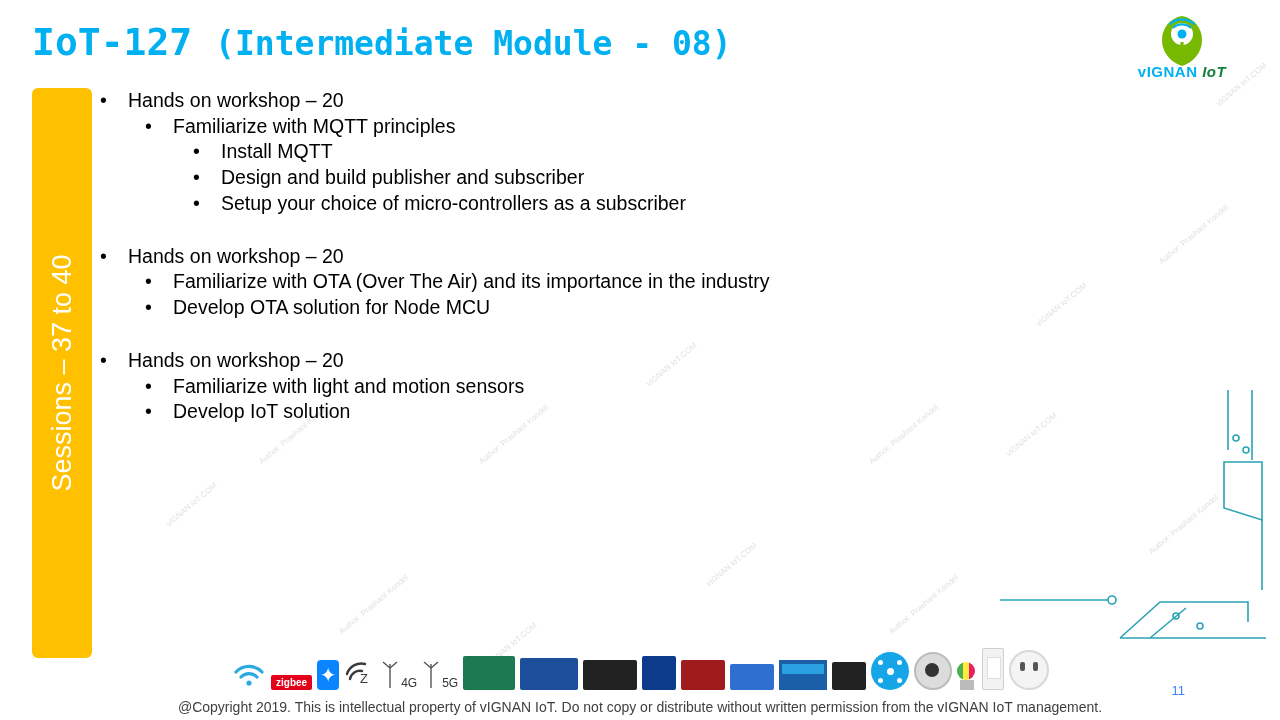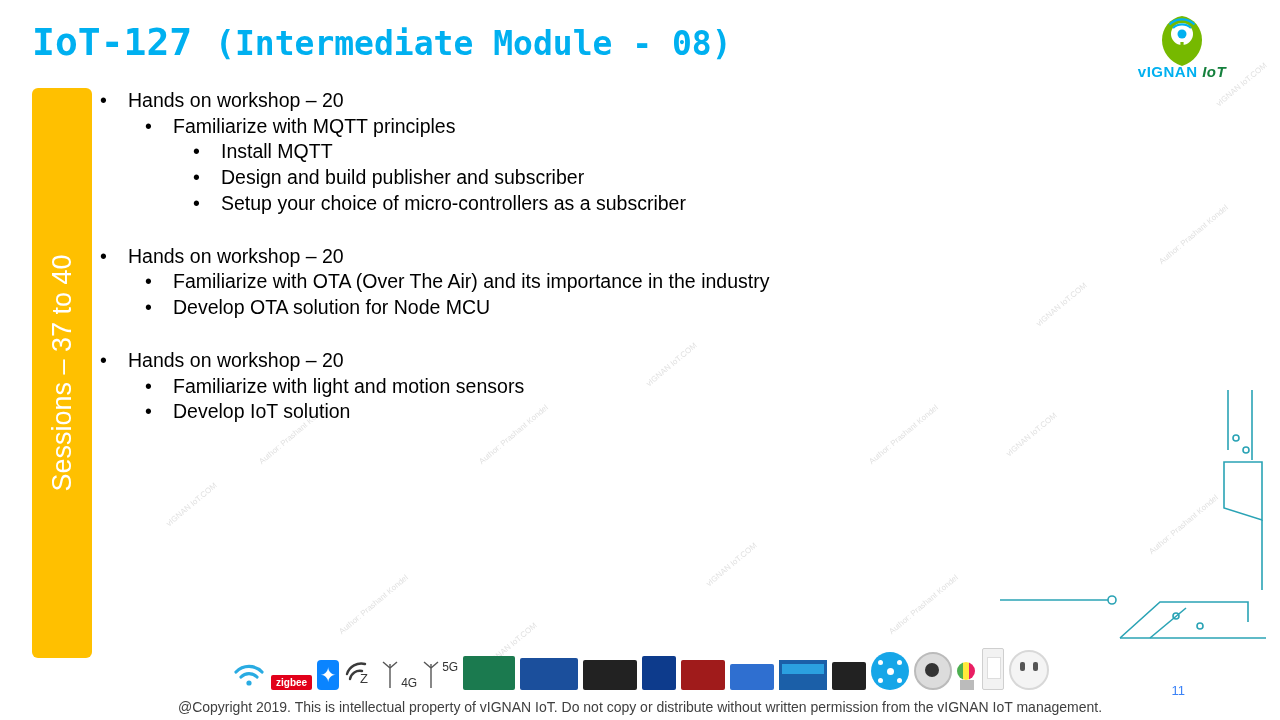--- a/index.html
+++ b/index.html
@@ -394,21 +394,21 @@
     <svg width="18" height="30" viewBox="0 0 18 30">
         <g stroke="#555" stroke-width="1.4" fill="none">
           <line x1="9" y1="4" x2="9" y2="28"></line>
           <line x1="9" y1="8" x2="2" y2="2"></line>
           <line x1="9" y1="8" x2="16" y2="2"></line>
         </g>
       </svg>
     <span class="gsm-label">4G</span>
   </div>
 
-  <div class="dev" style="display:flex;align-items:flex-start;gap:2px;">
+  <div class="dev" style="display:flex;align-items:flex-end;gap:2px;">
     <svg width="18" height="30" viewBox="0 0 18 30">
         <g stroke="#555" stroke-width="1.4" fill="none">
           <line x1="9" y1="4" x2="9" y2="28"></line>
           <line x1="9" y1="8" x2="2" y2="2"></line>
           <line x1="9" y1="8" x2="16" y2="2"></line>
         </g>
       </svg>
     <span class="gsm-label">5G</span>
   </div>
 

